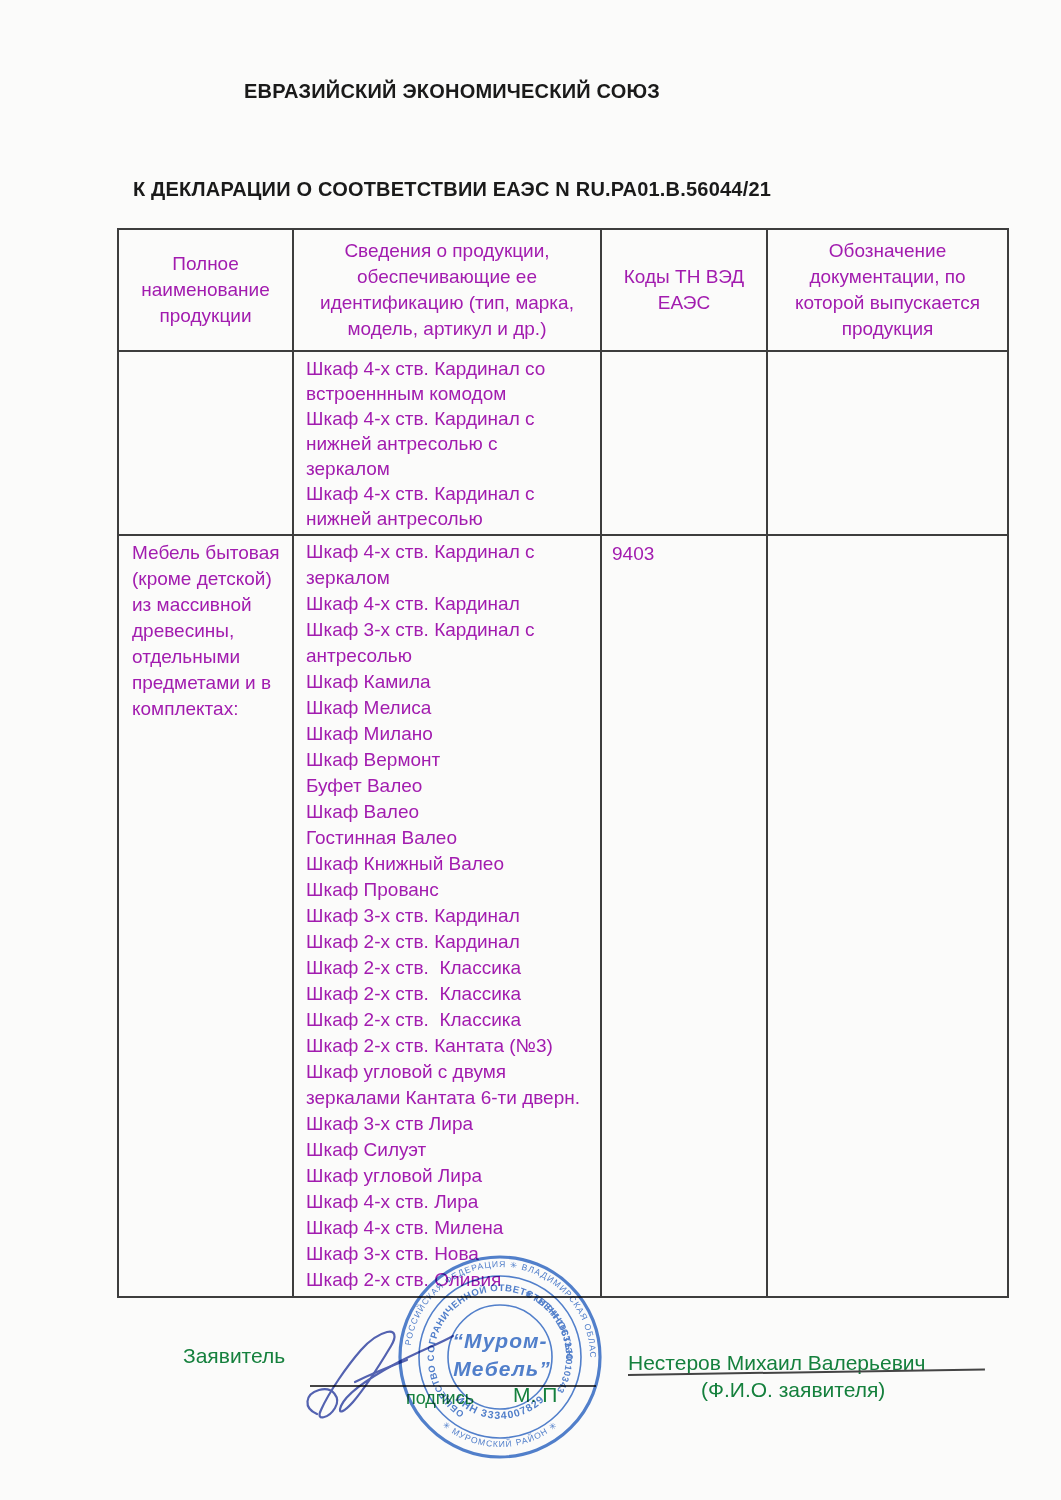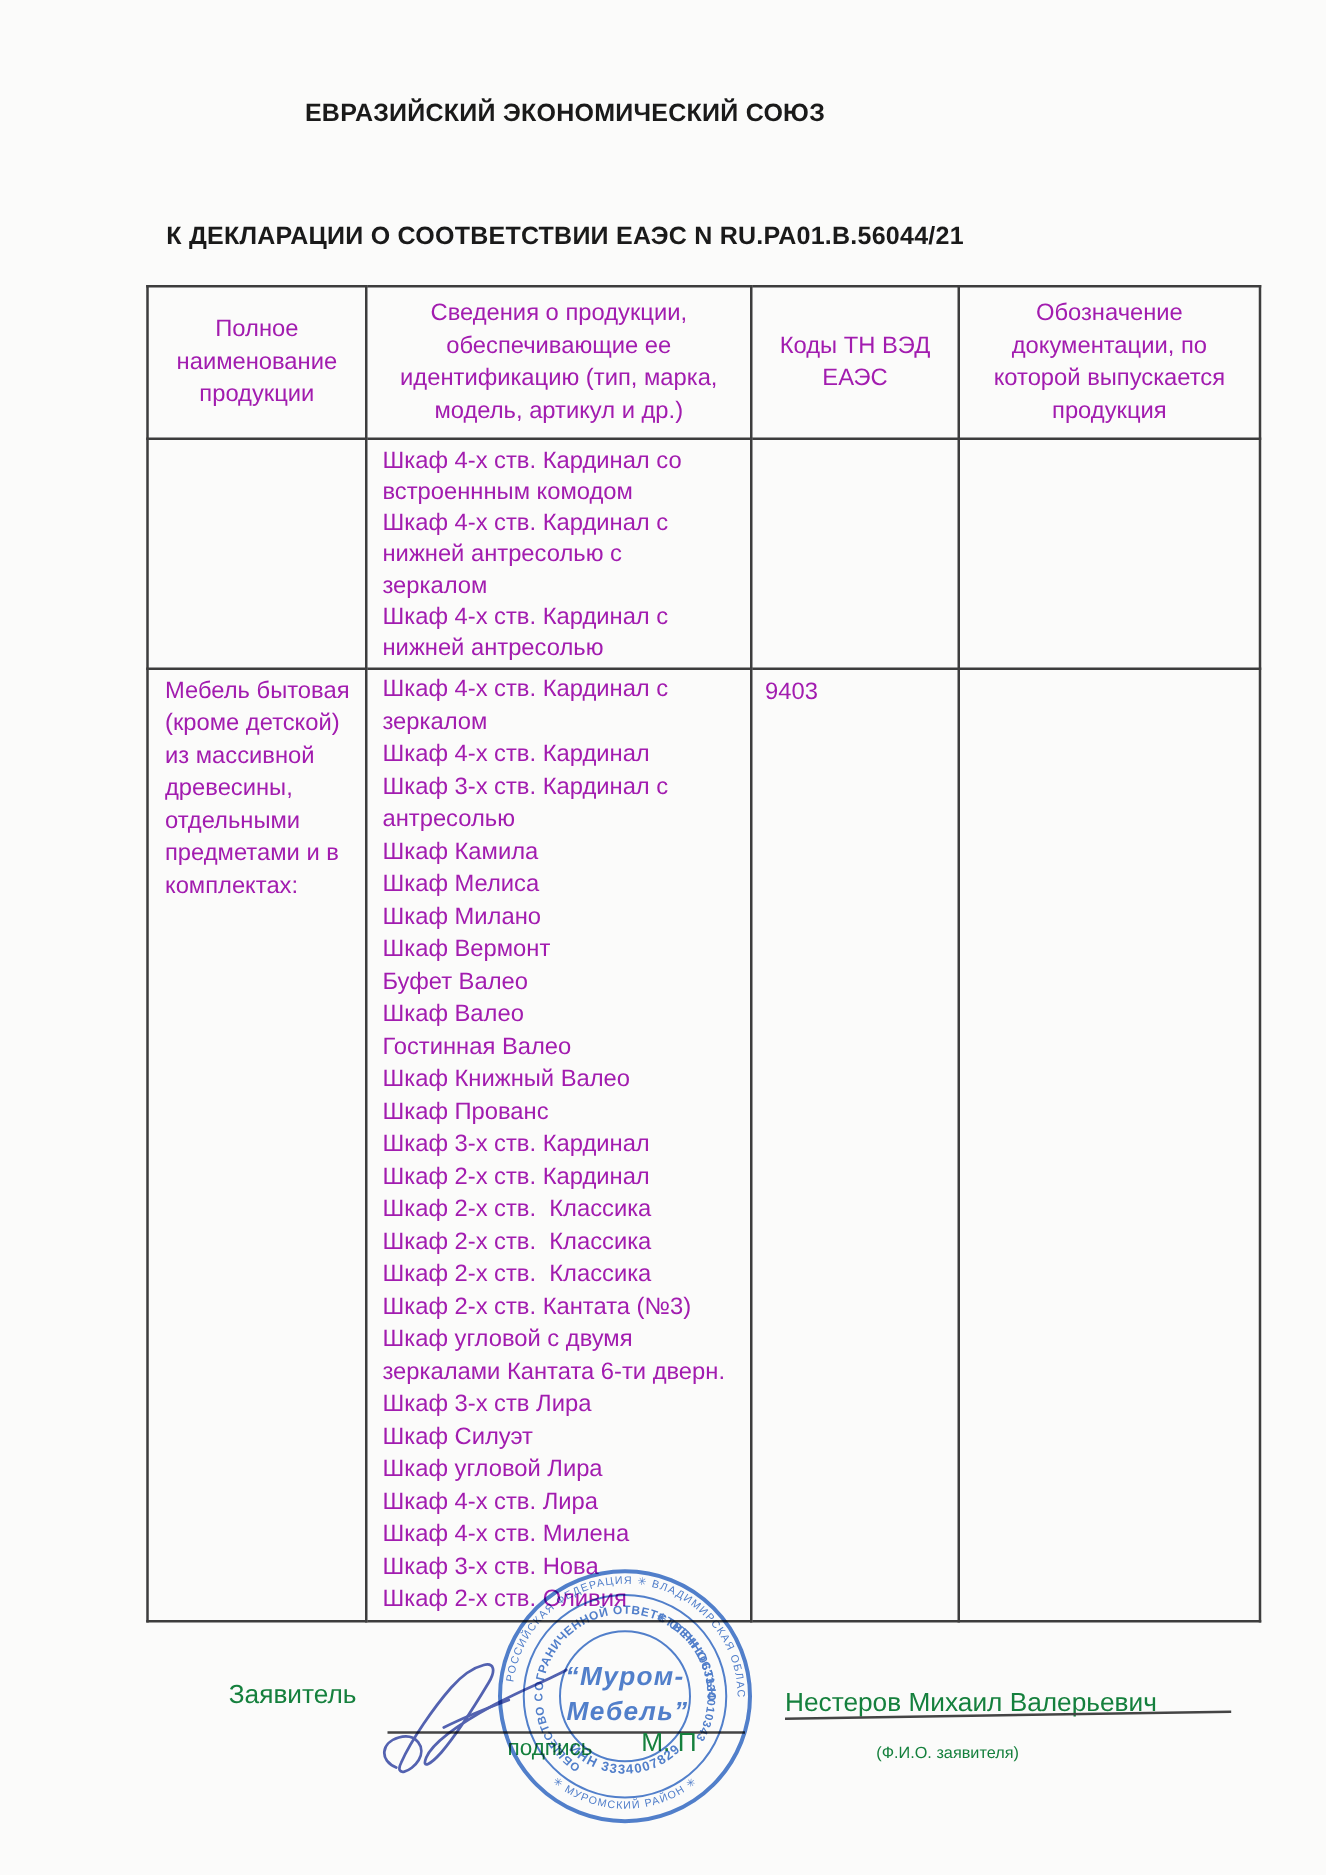--- a/index.html
+++ b/index.html
@@ -50,21 +50,21 @@
   td.cell-doc{padding:4px;}
 
   
   .footer-label{position:absolute;font-size:21px;color:#15803d;}
   .lbl-applicant{left:183px;top:1344px;}
   .sig-line{position:absolute;left:310px;top:1385px;width:286px;height:0;border-top:2px solid #444;}
   .lbl-podpis{left:406px;top:1388px;font-size:18px;}
   .lbl-mp{left:513px;top:1383px;font-size:21px;}
   .lbl-name{left:628px;top:1351px;font-size:21px;white-space:pre;text-align:center;}
   .name-line{position:absolute;left:628px;top:1374px;width:357px;height:0;border-top:2px solid #444;transform:rotate(-0.9deg);transform-origin:left center;}
-  .lbl-fio{left:701px;top:1378px;font-size:13px;margin-top:16px;}
+  .lbl-fio{left:701px;top:1378px;font-size:21px;}
 
   
   .stamp{position:absolute;left:395px;top:1252px;width:210px;height:210px;opacity:.88;mix-blend-mode:multiply;}
   .signature{position:absolute;left:295px;top:1322px;width:210px;height:110px;mix-blend-mode:multiply;}
 </style>
 </head>
 <body>
 
 <div class="sheet">
 

